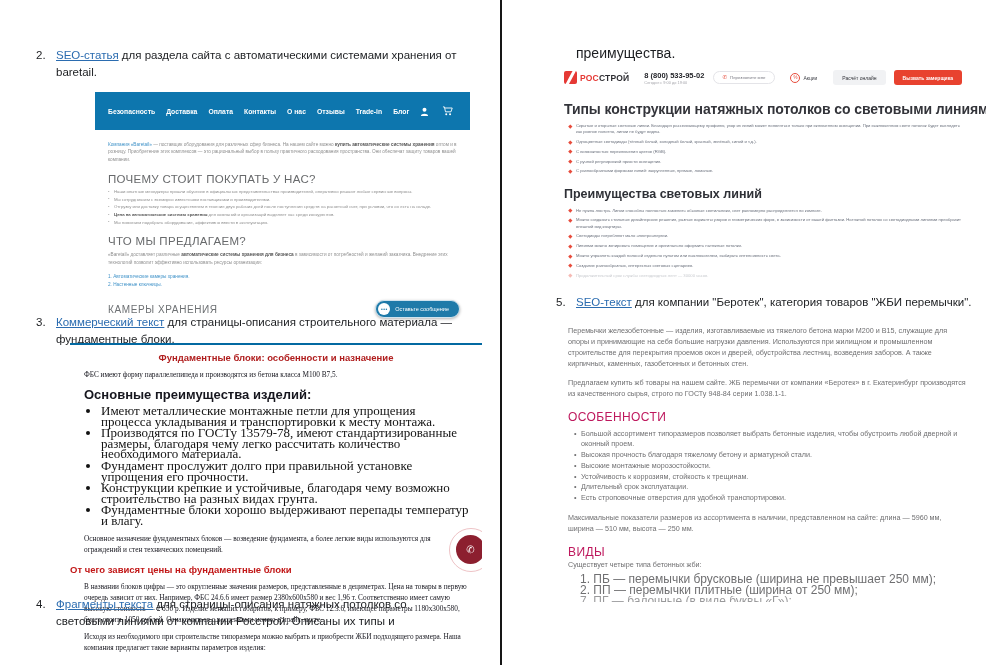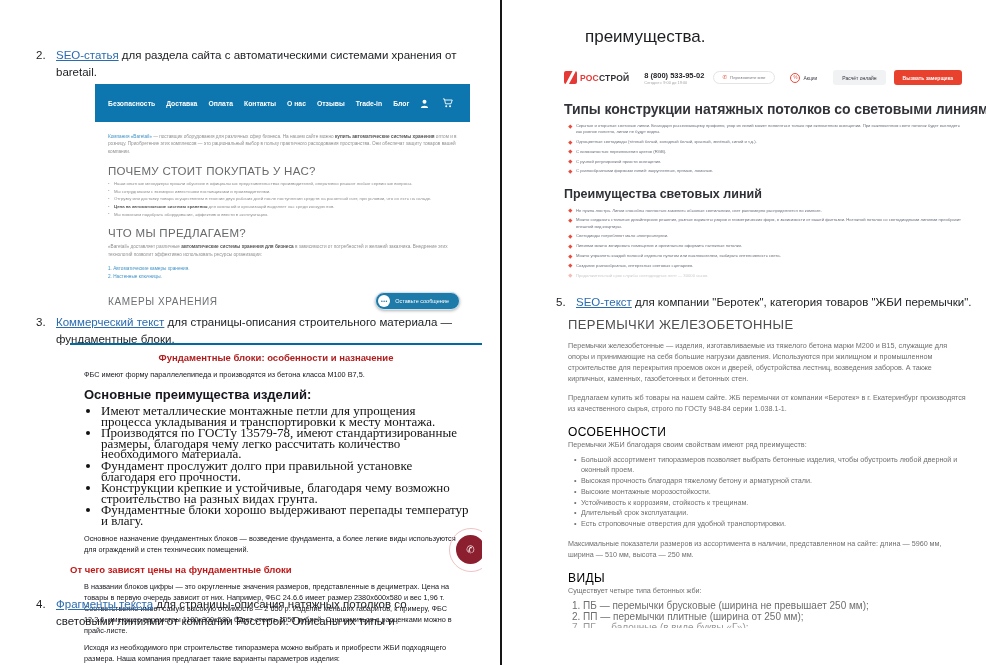--- a/index.html
+++ b/index.html
@@ -16,21 +16,21 @@
   .link{color:#2b6cb0;text-decoration:underline;cursor:pointer;}
 
   .item-2{left:36px;top:47px;width:424px;}
   .item-3{left:36px;top:314px;width:452px;}
   .item-4{left:36px;top:596px;width:392px;}
   .item-5{left:54px;top:294px;width:442px;}
 
   .shot{position:absolute;}
 
   
-  .baretail{left:95px;top:84px;width:375px;}
+  .baretail{left:95px;top:92px;width:375px;}
   .b-nav{height:38px;background:#0d76ae;display:flex;align-items:center;padding:0 18px 0 13px;gap:11px;}
   .b-nav-item{color:#fff;font-size:6.8px;font-weight:bold;white-space:nowrap;}
   .b-nav-icons{margin-left:auto;display:flex;gap:13px;align-items:center;}
   .b-body{padding:11px 10px 0 13px;}
   .b-intro{font-size:4.7px;line-height:7.4px;color:#8f8f8f;margin:0;}
   .b-intro b{color:#555;}
   .b-linktext{color:#3f92c8;}
   .b-h{font-size:11.5px;font-weight:400;color:#67696b;margin:10px 0 4px;letter-spacing:.3px;}
   .b-ul{list-style:none;margin:0;padding:0;}
   .b-ul li{position:relative;padding-left:6px;font-size:4.3px;line-height:5.8px;color:#8f8f8f;margin-bottom:1.8px;}
@@ -42,35 +42,35 @@
   .b-h3{font-size:10px;font-weight:400;color:#6d7073;margin:0;letter-spacing:.6px;}
   .chat-btn{background:#1e7aa9;border:1px solid #cfe3ee;box-shadow:0 1px 3px rgba(0,0,0,.3);
             border-radius:9px;height:16px;display:flex;align-items:center;gap:5px;
             padding:0 10px 0 2px;color:#fff;font-size:5.5px;cursor:pointer;}
   .chat-ic{width:12px;height:12px;border-radius:50%;background:#fff;color:#1e7aa9;
            font-size:5px;line-height:12px;text-align:center;letter-spacing:.5px;font-weight:bold;}
 
   
   .fbs{left:70px;top:343px;width:412px;border-top:2px solid #0369a1;padding-top:1px;}
   .f-title{text-align:center;font-size:9.5px;font-weight:bold;color:#b01e1e;margin:6px 0 0;}
-  .f-p{font-size:7.3px;line-height:11px;color:#16161e;margin:6px 0 0 14px;width:384px;}
+  .f-p{font-size:7.3px;line-height:11px;color:#16161e;margin:6px 0 0 14px;width:384px;font-family:Liberation Serif, serif;}
   .f-lead{font-weight:bold;font-size:13px;color:#16161e;margin:7px 0 0 14px;}
   .f-ul{margin:4px 0 0 22px;padding-left:9px;font-family:Liberation Serif, serif;
         font-size:13px;line-height:10.6px;color:#121212;width:368px;}
   .f-ul li{margin-bottom:1px;}
   .f-h2{font-size:9.5px;font-weight:bold;color:#c21818;margin:9px 0 0;}
 
   
   .chat-widget{position:absolute;left:449px;top:526px;width:33px;height:48px;overflow:hidden;cursor:pointer;}
   .cw-ring{position:absolute;left:0;top:2px;width:42px;height:42px;border-radius:50%;border:1px solid #eec3c6;}
   .cw-circle{position:absolute;left:7px;top:9px;width:29px;height:29px;border-radius:50%;
              background:#8c1f2f;color:#fff;font-size:10px;display:flex;align-items:center;justify-content:center;}
 
   
-  .cont{position:absolute;left:74px;top:27px;font-size:17px;color:#1c1e21;margin-left:9px;}
+  .cont{position:absolute;left:74px;top:45px;font-size:14px;color:#1c1e21;}
   .ros{left:62px;top:64px;width:398px;}
   .r-head{display:flex;align-items:center;height:27px;}
   .r-logo{display:flex;align-items:center;gap:3px;}
   .r-logo-ic{width:13px;height:13px;background:#e53935;border-radius:2px;position:relative;overflow:hidden;}
   .r-logo-ic::after{content:"";position:absolute;left:5px;top:-3px;width:3px;height:20px;background:#fff;transform:rotate(28deg);}
   .r-logo-tx{font-size:8.5px;font-weight:bold;letter-spacing:.2px;}
   .r-logo-tx .red{color:#e53935;}
   .r-logo-tx .dark{color:#2e2e33;text-align:right;}
   .r-phone{margin-left:15px;}
   .r-phone-n{font-size:7.5px;font-weight:bold;color:#24252a;}
@@ -89,26 +89,26 @@
   .r-ul li{position:relative;padding-left:8px;font-size:4.2px;line-height:6.2px;color:#6a707c;margin-bottom:3.6px;}
   .r-ul li::before{content:"";position:absolute;left:1px;top:1.6px;width:2.6px;height:2.6px;
                    background:#e74c3c;transform:rotate(45deg);}
   .r-h2{font-size:12.5px;font-weight:bold;color:#2e3036;margin:12px 0 7px;}
   .faded{opacity:.38;}
 
   
   .ber{left:66px;top:317px;width:400px;height:325px;overflow:hidden;}
   .g-h1{font-size:13px;font-weight:400;color:#4e4e50;letter-spacing:.4px;margin:0 0 2px;}
   .g-p{font-size:7.2px;line-height:11px;color:#6f6f71;margin:8px 0 0;}
-  .g-h2{font-size:12px;font-weight:400;color:#000000;margin:11px 0 0;letter-spacing:.4px;}
+  .g-h2{font-size:12px;font-weight:400;color:#be185d;margin:11px 0 0;letter-spacing:.4px;}
   .g-lead{font-size:7.2px;line-height:10px;color:#6f6f71;margin:1px 0 0;}
   .g-ul{margin:5px 0 0 4px;padding:0;list-style:none;}
   .g-ul li{position:relative;padding-left:9px;font-size:7.2px;line-height:10.3px;color:#6f6f71;margin-bottom:.5px;}
   .g-ul li::before{content:"•";position:absolute;left:2px;color:#6f6f71;}
-  .g-types{margin:4px 0 0 4px;font-size:10px;line-height:11px;color:#6f6f71;}
+  .g-types{margin:4px 0 0 12px;font-size:12px;line-height:11px;color:#6f6f71;}
   .g-types .clip{height:6px;overflow:hidden;opacity:.7;}
 </style>
 </head>
 <body>
 
 <div class="canvas">
 
   <div class="page left">
 
     <div class="doc-item item-2">
@@ -169,21 +169,21 @@
       <a class="link">Коммерческий текст</a><span> для страницы-описания строительного материала — фундаментные блоки.</span>
     </div>
 
     <div class="shot fbs">
       <h1 class="f-title">Фундаментные блоки: особенности и назначение</h1>
       <p class="f-p">ФБС имеют форму параллелепипеда и производятся из бетона класса М100 В7,5.</p>
       <p class="f-lead">Основные преимущества изделий:</p>
       <ul class="f-ul">
         <li>Имеют металлические монтажные петли для упрощения процесса укладывания и транспортировки к месту монтажа.</li>
         <li>Производятся по ГОСТу 13579-78, имеют стандартизированные размеры, благодаря чему легко рассчитать количество необходимого материала.</li>
-        <li>Фундамент прослужит долго при правильной установке благодаря его прочности.</li>
+        <li>Фундамент прослужит долго при правильной установке упрощения его прочности.</li>
         <li>Конструкции крепкие и устойчивые, благодаря чему возможно строительство на разных видах грунта.</li>
         <li>Фундаментные блоки хорошо выдерживают перепады температур и влагу.</li>
       </ul>
       <p class="f-p">Основное назначение фундаментных блоков — возведение фундамента, а более легкие виды используются для ограждений и стен технических помещений.</p>
       <h2 class="f-h2">От чего зависят цены на фундаментные блоки</h2>
       <p class="f-p">В названии блоков цифры — это округленные значения размеров, представленные в дециметрах. Цена на товары в первую очередь зависит от них. Например, ФБС 24.6.6 имеет размер 2380х600х580 и вес 1,96 т. Соответственно имеет самую высокую стоимость — 2 650 р. Изделие меньших габаритов, к примеру, ФБС 12.3.6, имеющее параметры 1180х300х580, будет стоить 1050 рублей. Ознакомиться с расценками можно в прайс-листе.</p>
       <p class="f-p">Исходя из необходимого при строительстве типоразмера можно выбрать и приобрести ЖБИ подходящего размера. Наша компания предлагает такие варианты параметров изделия:</p>
     </div>
 
     <div class="chat-widget">
@@ -243,25 +243,23 @@
         <li class="faded">Продолжительный срок службы светодиодных лент — 30000 часов.</li>
       </ul>
     </div>
 
     <div class="doc-item item-5">
       <span class="num">5.</span>
       <a class="link">SEO-текст</a><span> для компании "Беротек", категория товаров "ЖБИ перемычки".</span>
     </div>
 
     <div class="shot ber">
-      <h1 class="g-h1">ПЕРЕМЫЧКИ ЖЕЛЕЗОБЕТОННЫЕ</h1>
       <p class="g-p">Перемычки железобетонные — изделия, изготавливаемые из тяжелого бетона марки М200 и В15, служащие для опоры и принимающие на себя большие нагрузки давления. Используются при жилищном и промышленном строительстве для перекрытия проемов окон и дверей, обустройства лестниц, возведения заборов. А также кирпичных, каменных, газобетонных и бетонных стен.</p>
       <p class="g-p">Предлагаем купить жб товары на нашем сайте. ЖБ перемычки от компании «Беротек» в г. Екатеринбург производятся из качественного сырья, строго по ГОСТу 948-84 серии 1.038.1-1.</p>
       <h2 class="g-h2">ОСОБЕННОСТИ</h2>
-      <p class="g-lead">Перемычки ЖБИ благодаря своим свойствам имеют ряд преимуществ:</p>
       <ul class="g-ul">
         <li>Большой ассортимент типоразмеров позволяет выбрать бетонные изделия, чтобы обустроить любой дверной и оконный проем.</li>
         <li>Высокая прочность благодаря тяжелому бетону и арматурной стали.</li>
         <li>Высокие монтажные морозостойкости.</li>
         <li>Устойчивость к коррозиям, стойкость к трещинам.</li>
         <li>Длительный срок эксплуатации.</li>
         <li>Есть строповочные отверстия для удобной транспортировки.</li>
       </ul>
       <p class="g-p">Максимальные показатели размеров из ассортимента в наличии, представленном на сайте: длина — 5960 мм, ширина — 510 мм, высота — 250 мм.</p>
       <h2 class="g-h2">ВИДЫ</h2>

